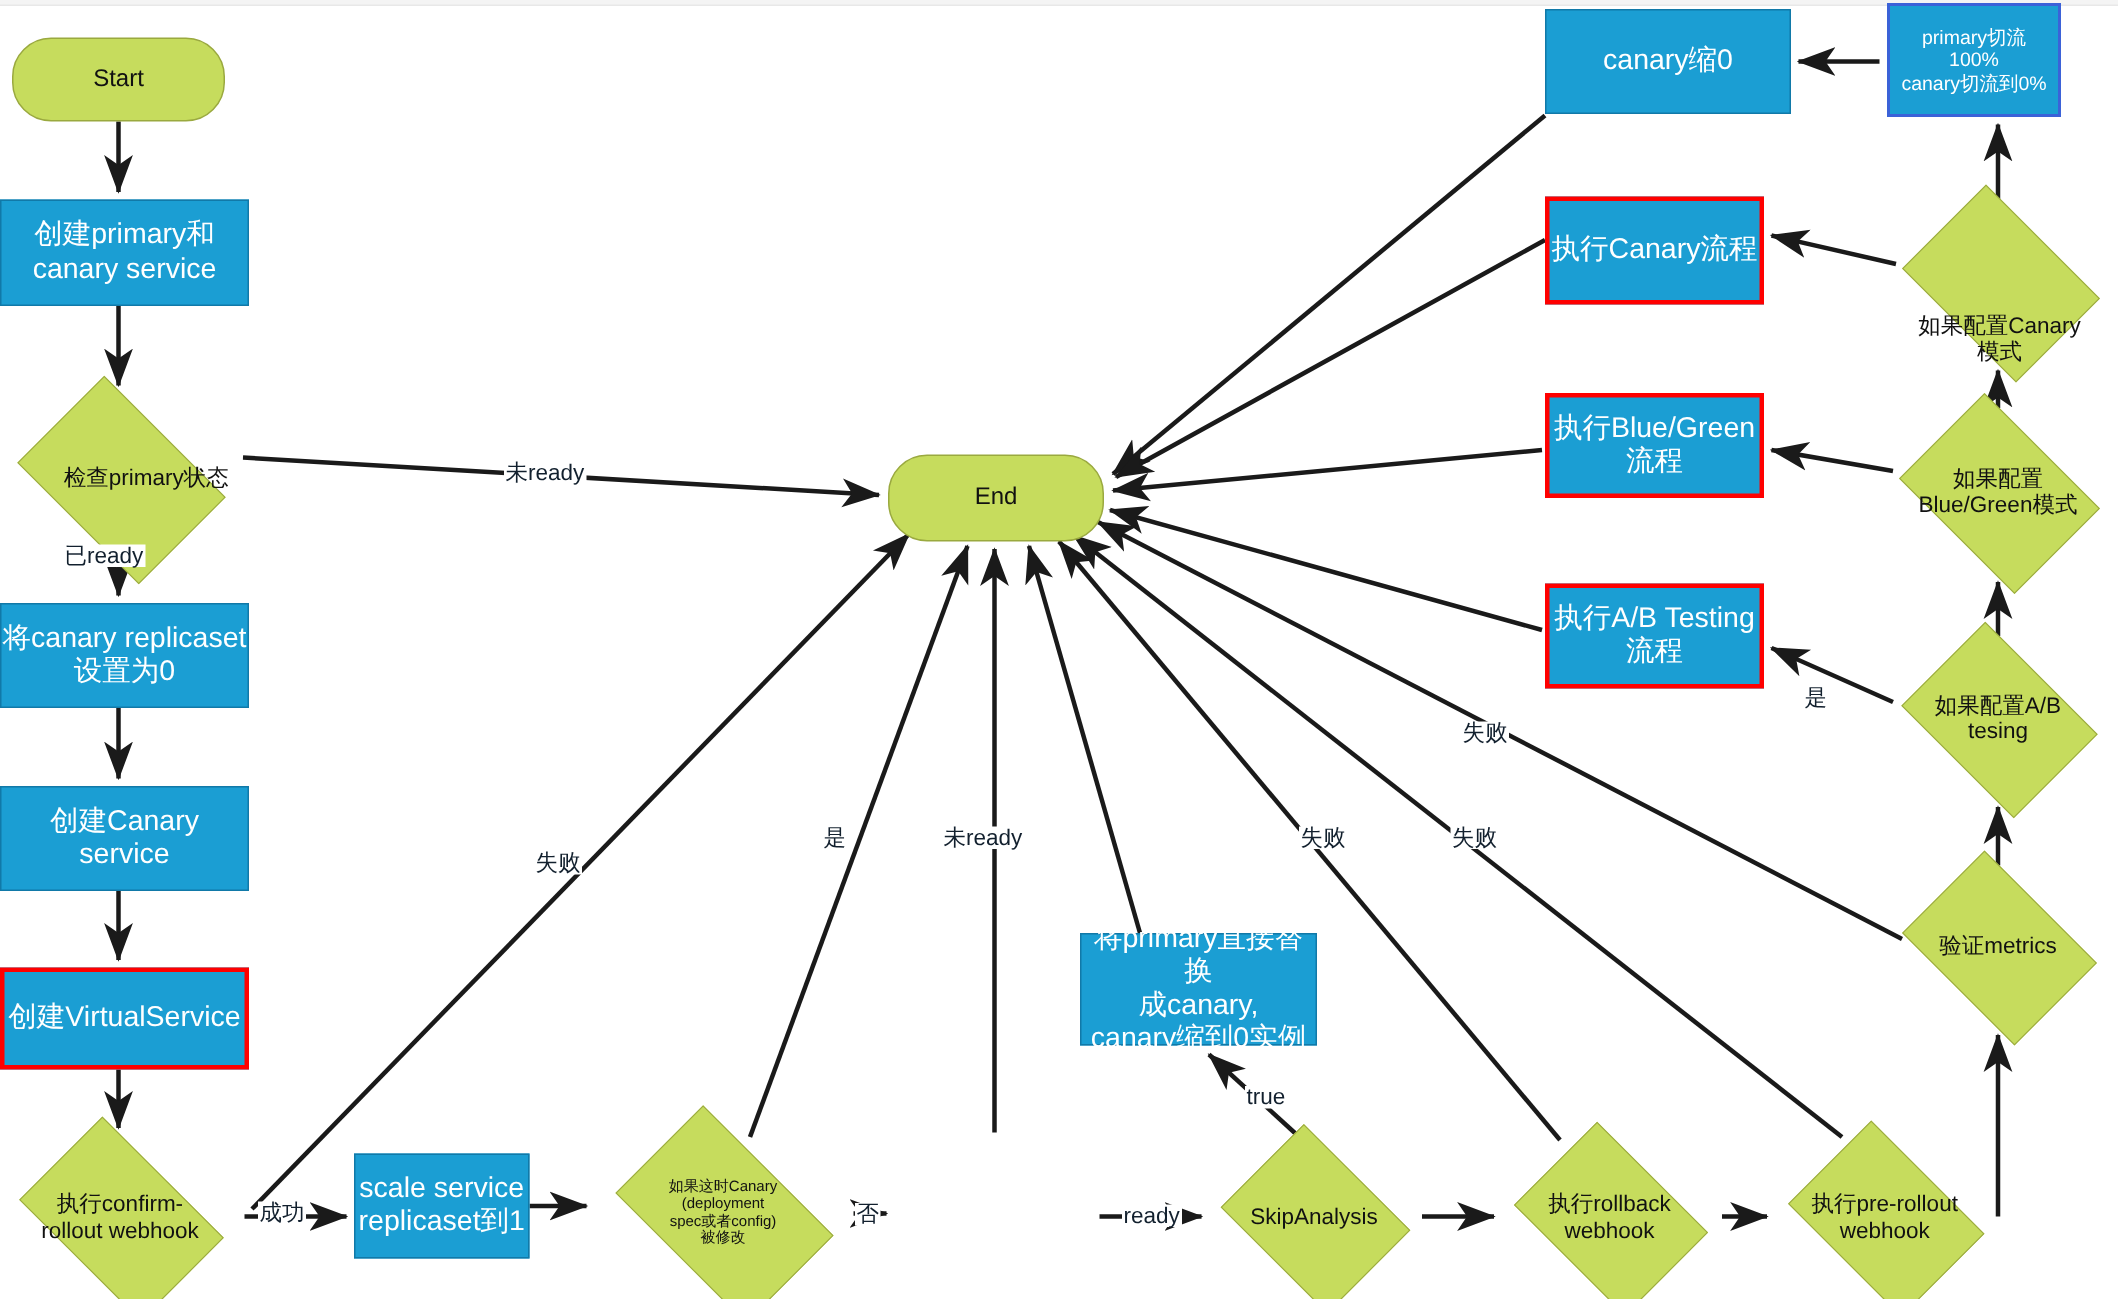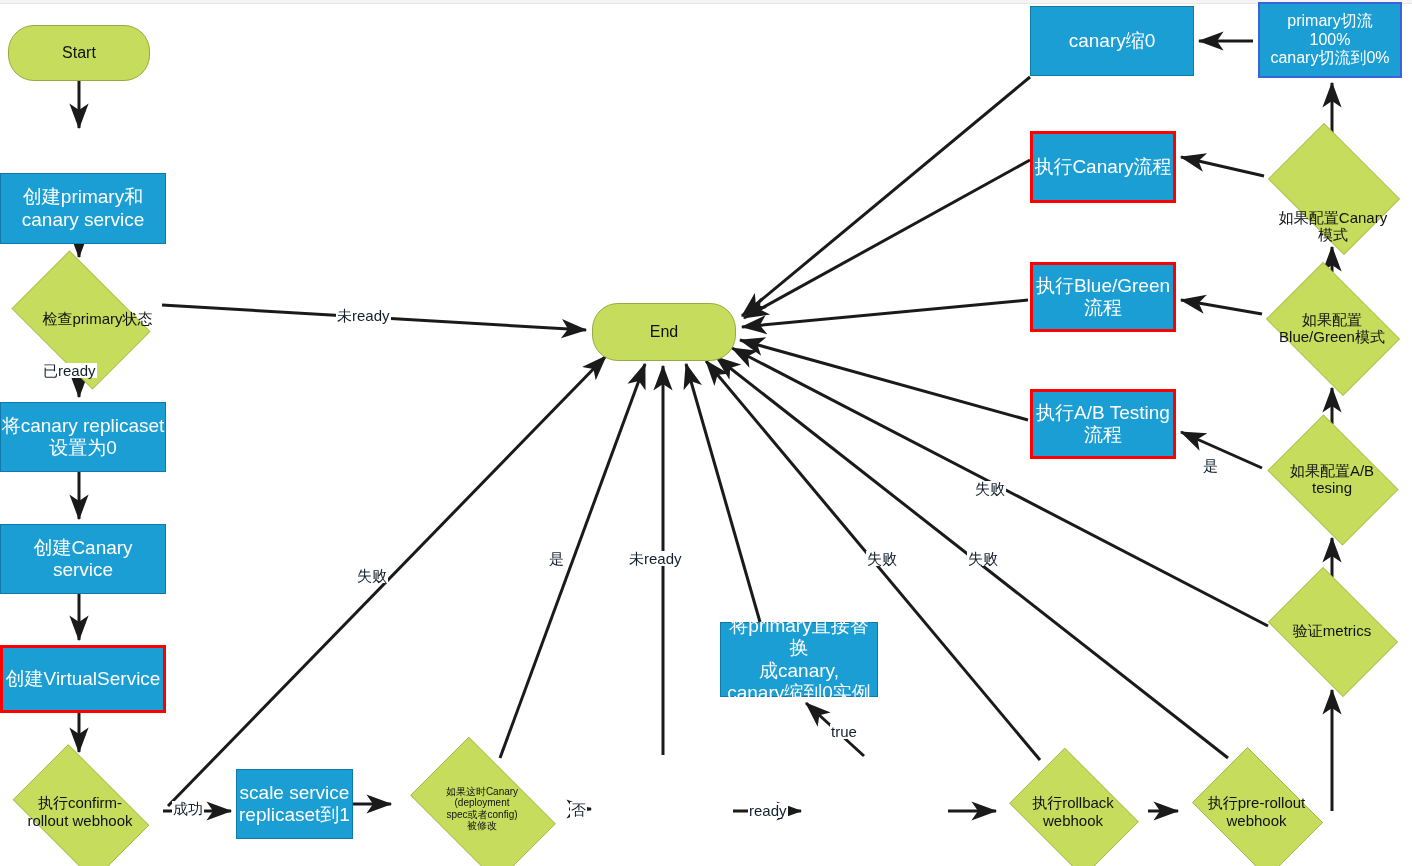--- a/index.html
+++ b/index.html
@@ -152,21 +152,21 @@
       <path d="M1268,626 L732,348"></path>
 
       <path d="M864,756 L806,703"></path>
     </g>
   </svg>
 
   <div class="node term" style="left:8px; top:25px; width:142px; height:56px;">
     <span>Start</span>
   </div>
 
-  <div class="node rect" style="left:0px; top:133px; width:166px; height:71px;margin-top:40px;">
+  <div class="node rect" style="left:0px; top:133px; width:166px; height:71px;">
     <span>创建primary和
 canary service</span>
   </div>
 
   <div class="node diamond-wrap" style="left:0px; top:262px; width:160px; height:114px;padding-left:35px;">
     <div class="diamond-shape"></div>
     <div class="diamond-label">检查primary状态</div>
   </div>
 
   <div class="node rect" style="left:0px; top:402px; width:166px; height:70px;">
@@ -195,20 +195,24 @@
 
   <div class="node diamond-wrap" style="left:396px; top:751px; width:172px; height:115px; font-size:10px;">
     <div class="diamond-shape"></div>
     <div class="diamond-label" style="width:160%;">如果这时Canary
 (deployment
 spec或者config)
 被修改</div>
   </div>
 
 
+  <div class="node diamond-wrap" style="left:806px; top:757px; width:140px; height:109px;">
+    <div class="diamond-shape"></div>
+    <div class="diamond-label" style="width:140%;">SkipAnalysis</div>
+  </div>
 
   <div class="node diamond-wrap" style="left:1000px; top:757px; width:146px; height:109px;">
     <div class="diamond-shape"></div>
     <div class="diamond-label">执行rollback
 webhook</div>
   </div>
 
   <div class="node diamond-wrap" style="left:1182px; top:757px; width:149px; height:109px;">
     <div class="diamond-shape"></div>
     <div class="diamond-label">执行pre-rollout
@@ -251,21 +255,21 @@
 
   <div class="node rect redborder" style="left:1030px; top:262px; width:146px; height:70px;">
     <span>执行Blue/Green
 流程</span>
   </div>
 
   <div class="node rect redborder" style="left:1030px; top:131px; width:146px; height:72px;">
     <span>执行Canary流程</span>
   </div>
 
-  <div class="node rect blueborder" style="left:1258px; top:2px; width:144px; height:76px; font-size:16px;">
+  <div class="node rect blueborder" style="left:1258px; top:2px; width:116px; height:76px; font-size:13px;">
     <span>primary切流
 100%
 canary切流到0%</span>
   </div>
 
   <div class="node rect" style="left:1030px; top:6px; width:164px; height:70px;">
     <span>canary缩0</span>
   </div>
 
   <div class="node term" style="left:592px; top:303px; width:144px; height:58px;">

